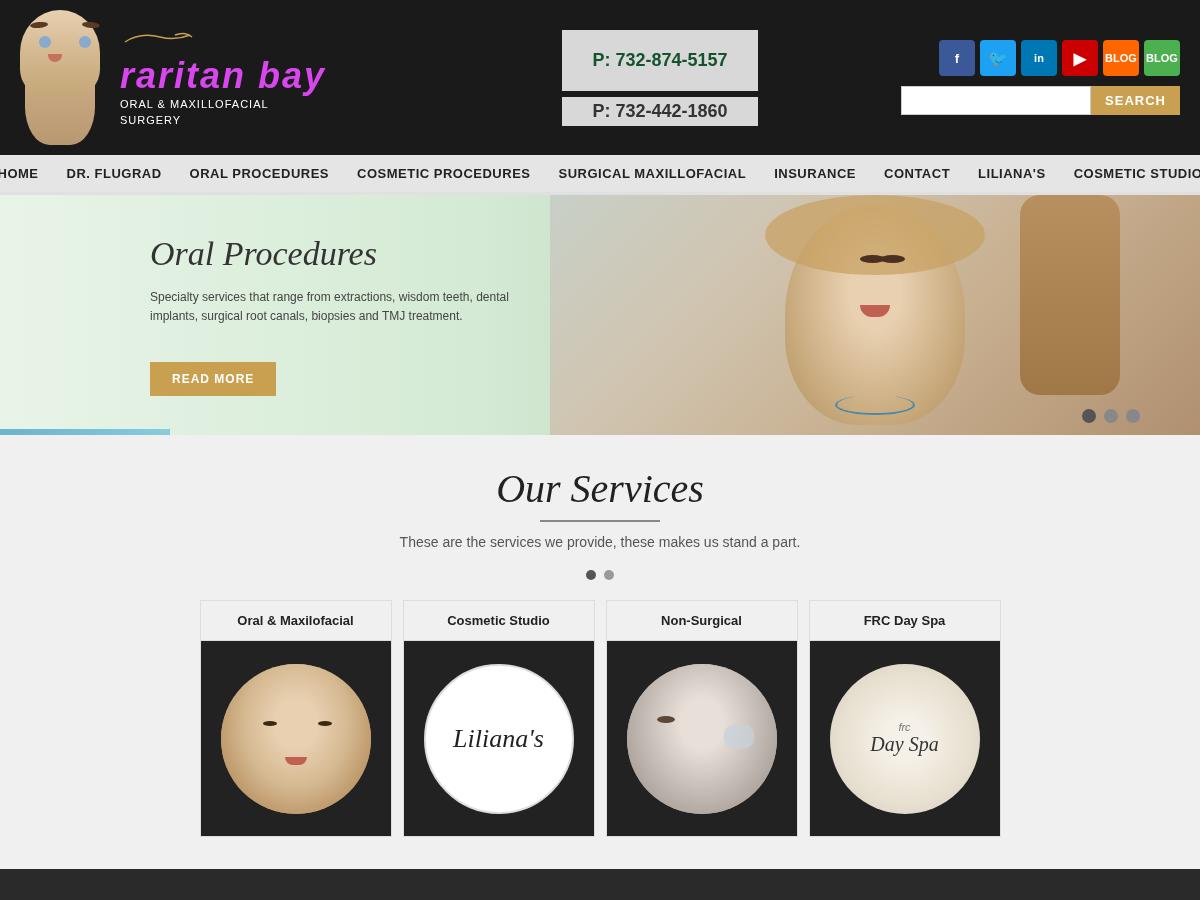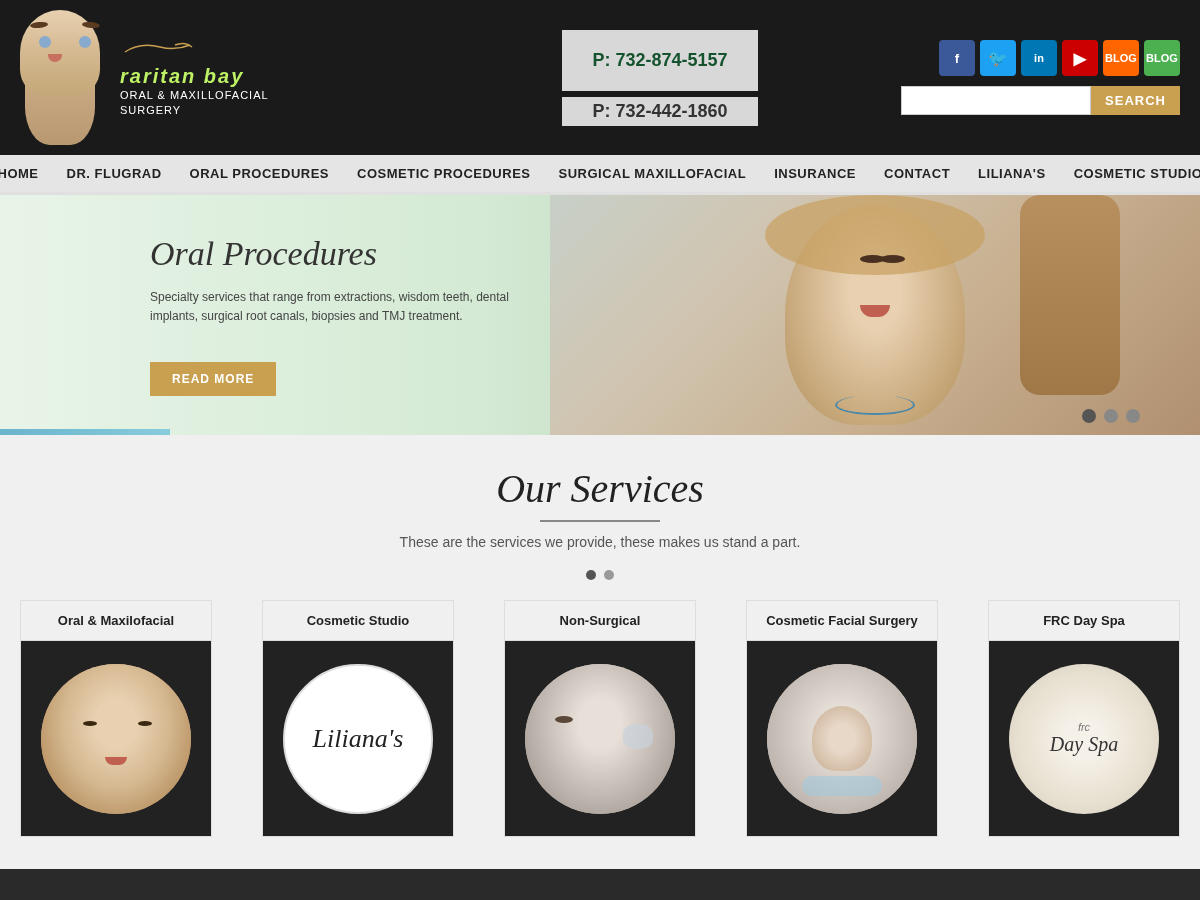--- a/index.html
+++ b/index.html
@@ -15,22 +15,22 @@
     }
     .logo-area {
       display: flex;
       align-items: center;
       width: 380px;
     }
     .logo-text-wrap {
       margin-left: 10px;
     }
     .logo-main {
-      color: #bef264;
-      font-size: 20px;
+      color: #d946ef;
+      font-size: 36px;
       font-weight: bold;
       letter-spacing: 2px;
       font-style: italic;
     }
     .logo-sub {
       color: #ffffff;
       font-size: 11px;
       letter-spacing: 1px;
       line-height: 1.4;
     }
@@ -188,22 +188,22 @@
       display: flex; gap: 8px; justify-content: center; margin-bottom: 20px;
     }
     .snav-dot {
       width: 10px; height: 10px;
       border-radius: 50%;
       background: #999;
     }
     .snav-dot.active { background: #555; }
     .services-grid {
       display: flex;
-      gap: 4px;
-      justify-content: space-between;
+      gap: 11px;
+      justify-content: center;
     }
     .service-card {
       width: 192px;
       background: #f5f5f5;
       border: 1px solid #ddd;
       text-align: center;
       overflow: hidden;
     }
     .service-card-title {
       padding: 12px 8px;
@@ -420,32 +420,20 @@
         <div class="service-circle">
           <div style="width:100%;height:100%;position:relative;overflow:hidden;background:radial-gradient(ellipse at 50% 40%, #e8e0d8 20%, #c8c0b8 50%, #a8a098 80%);">
 
             <div style="position:absolute;top:35%;left:20%;width:18px;height:7px;background:#5a4838;border-radius:50%;"></div>
             <div style="position:absolute;top:40%;right:15%;width:30px;height:25px;background:rgba(200,210,220,0.7);border-radius:40%;"></div>
           </div>
         </div>
       </div>
     </div>
 
-    <div class="service-card svc-facial">
-      <div class="service-card-title">Cosmetic Facial Surgery</div>
-      <div class="service-card-img">
-        <div class="service-circle">
-          <div style="width:100%;height:100%;position:relative;overflow:hidden;background:radial-gradient(ellipse at 50% 45%, #ece8e0 10%, #d8d0c8 40%, #c0b8b0 70%, #a8a098 90%);">
-
-            <div style="position:absolute;top:28%;left:50%;transform:translateX(-50%);width:60px;height:65px;background:radial-gradient(ellipse, #e8d8c8 30%, #d0b8a0 80%);border-radius:50% 50% 40% 40%;"></div>
-            <div style="position:absolute;top:75%;left:50%;transform:translateX(-50%);width:80px;height:20px;background:rgba(160,200,220,0.6);border-radius:10px;"></div>
-          </div>
-        </div>
-      </div>
-    </div>
 
     <div class="service-card svc-spa">
       <div class="service-card-title">FRC Day Spa</div>
       <div class="service-card-img">
         <div class="service-circle" style="background:radial-gradient(ellipse, #f5f0e8 20%, #e8e0d0 60%, #d0c8b8 100%); flex-direction:column;">
           <div class="spa-text">
             <div class="spa-frc">frc</div>
             <div class="spa-main">Day Spa</div>
           </div>
         </div>

